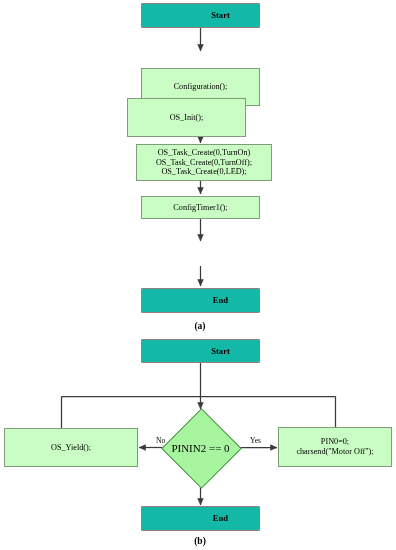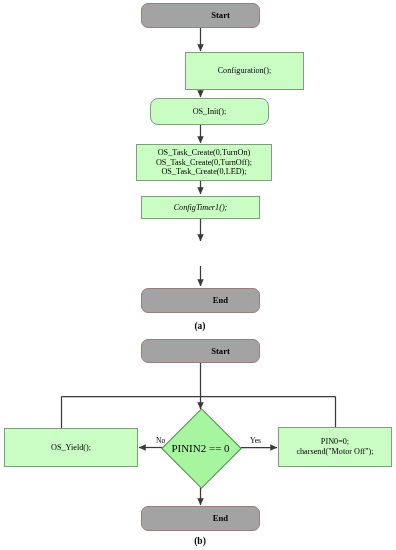--- a/index.html
+++ b/index.html
@@ -35,23 +35,23 @@
     text-align: center;
     line-height: 1.18;
     color: #000000;
   }
   .node.proc {
     background: #c9fdc4;
     border: 1px solid #7f9c7d;
     font-size: 8.2px;
   }
   .node.term {
-    background: #a3a3a3;
+    background: #14b8a6;
     border: 1px solid #9c7d7d;
-    border-radius: 7px;
+    border-radius: 1px;
     font-size: 8.6px;
     font-weight: bold;
     padding-left: 40px;
   }
   .node .txt {
     display: block;
     padding: 0 3px;
     white-space: pre-line;
   }
   .diamond {
@@ -127,35 +127,35 @@
       <line x1="235" y1="447.5" x2="277" y2="447.5" marker-end="url(#arrow)"></line>
 
       <line x1="200.5" y1="486" x2="200.5" y2="505" marker-end="url(#arrow)"></line>
     </g>
   </svg>
 
   <div class="node term" style="left:141px; top:3px; width:119px; height:25px;">
     <span class="txt">Start</span>
   </div>
 
-  <div class="node proc" style="left:141px; top:52px; width:119px; height:38px;margin-left:44px;">
+  <div class="node proc" style="left:141px; top:68px; width:119px; height:38px;">
     <span class="txt">Configuration();</span>
   </div>
 
-  <div class="node proc" style="left:150px; top:98px; width:119px; height:27px;border-radius:8px;">
+  <div class="node proc" style="left:127px; top:98px; width:119px; height:39px;">
     <span class="txt">OS_Init();</span>
   </div>
 
   <div class="node proc" style="left:136px; top:144px; width:136px; height:37px;">
     <span class="txt">OS_Task_Create(0,TurnOn)
 OS_Task_Create(0,TurnOff);
 OS_Task_Create(0,LED);</span>
   </div>
 
-  <div class="node proc" style="left:141px; top:196px; width:119px; height:23px;font-style:italic;">
+  <div class="node proc" style="left:141px; top:196px; width:119px; height:23px;">
     <span class="txt">ConfigTimer1();</span>
   </div>
 
 
   <div class="node term" style="left:141px; top:288px; width:119px; height:25px;">
     <span class="txt">End</span>
   </div>
 
   <div class="fig-label" style="left:181px; top:321px; width:38px;">(a)</div>
 

